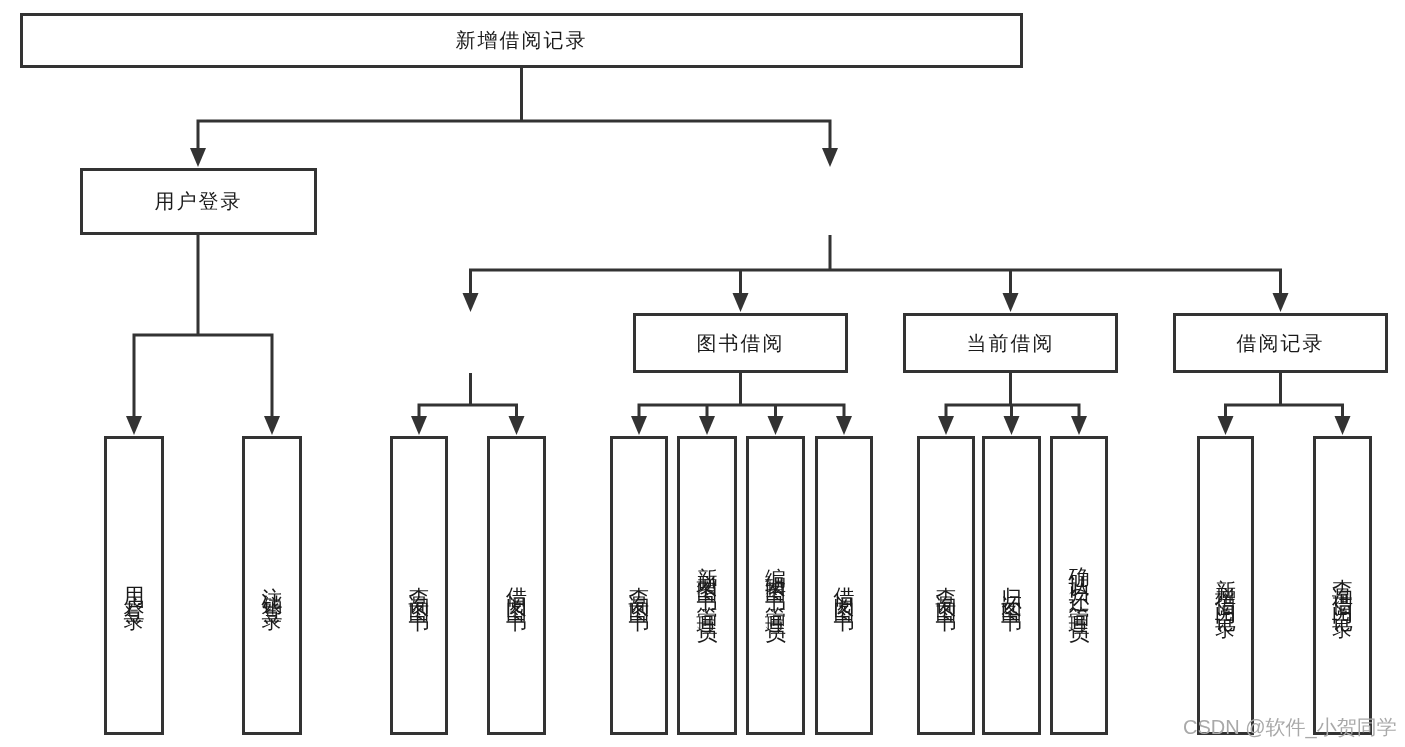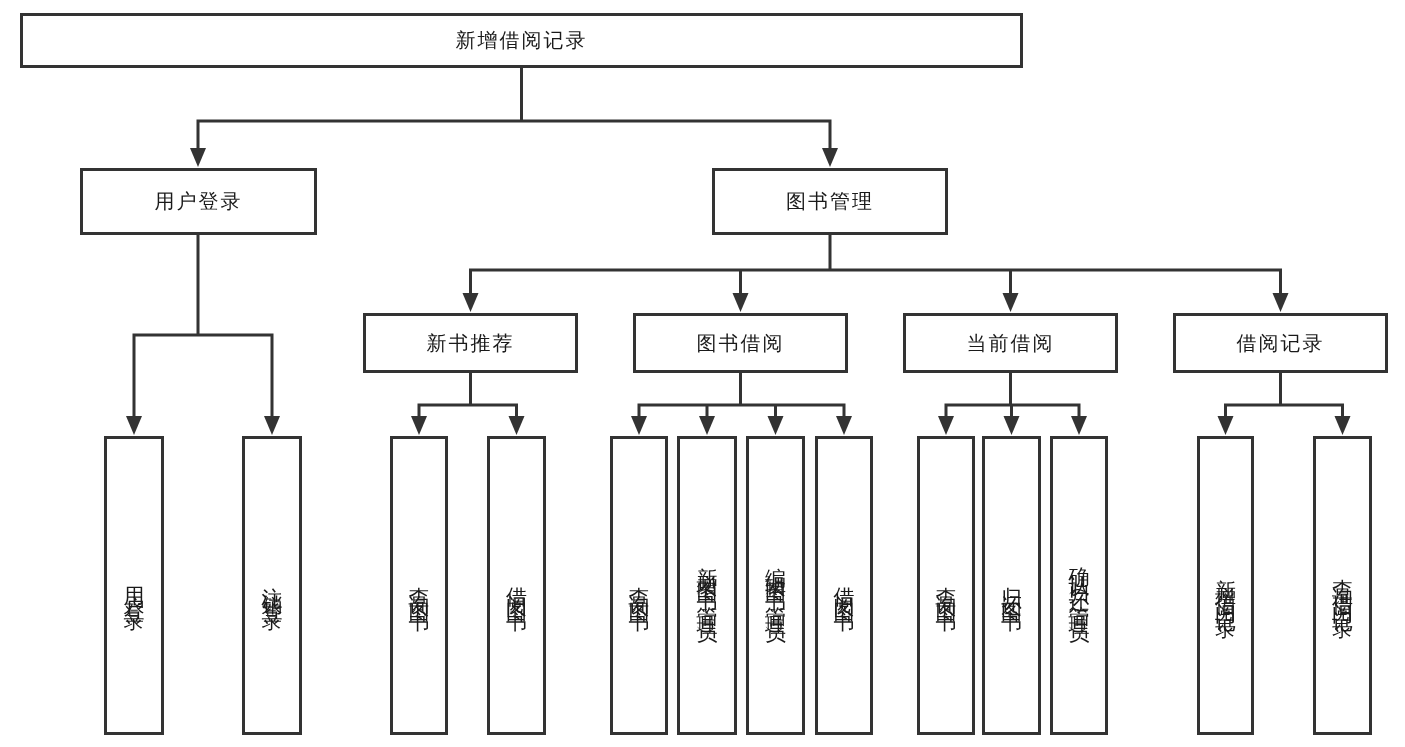--- a/index.html
+++ b/index.html
@@ -94,27 +94,21 @@
     </g>
   </svg>
 
   <div class="node" style="left:20px; top:13px; width:1003px; height:55px;">
     <span class="h-label">新增借阅记录</span>
   </div>
 
   <div class="node" style="left:80px; top:168px; width:237px; height:67px;">
     <span class="h-label">用户登录</span>
   </div>
-  <div class="node" style="left:712px; top:168px; width:236px; height:67px;">
-    <span class="h-label">图书管理</span>
-  </div>
 
-  <div class="node" style="left:363px; top:313px; width:215px; height:60px;">
-    <span class="h-label">新书推荐</span>
-  </div>
   <div class="node" style="left:903px; top:313px; width:215px; height:60px;">
     <span class="h-label">当前借阅</span>
   </div>
   <div class="node" style="left:633px; top:313px; width:215px; height:60px;">
     <span class="h-label">图书借阅</span>
   </div>
   <div class="node" style="left:1173px; top:313px; width:215px; height:60px;">
     <span class="h-label">借阅记录</span>
   </div>
 
@@ -155,14 +149,15 @@
     <span class="v-label">确认归还（管理员）</span>
   </div>
 
   <div class="node" style="left:1197px; top:436px; width:57px; height:299px;">
     <span class="v-label">新增借阅记录</span>
   </div>
   <div class="node" style="left:1313px; top:436px; width:59px; height:299px;">
     <span class="v-label">查询借阅记录</span>
   </div>
 
+  <div class="watermark">CSDN @软件_小贺同学</div>
 
 </div>
 
 </body></html>

